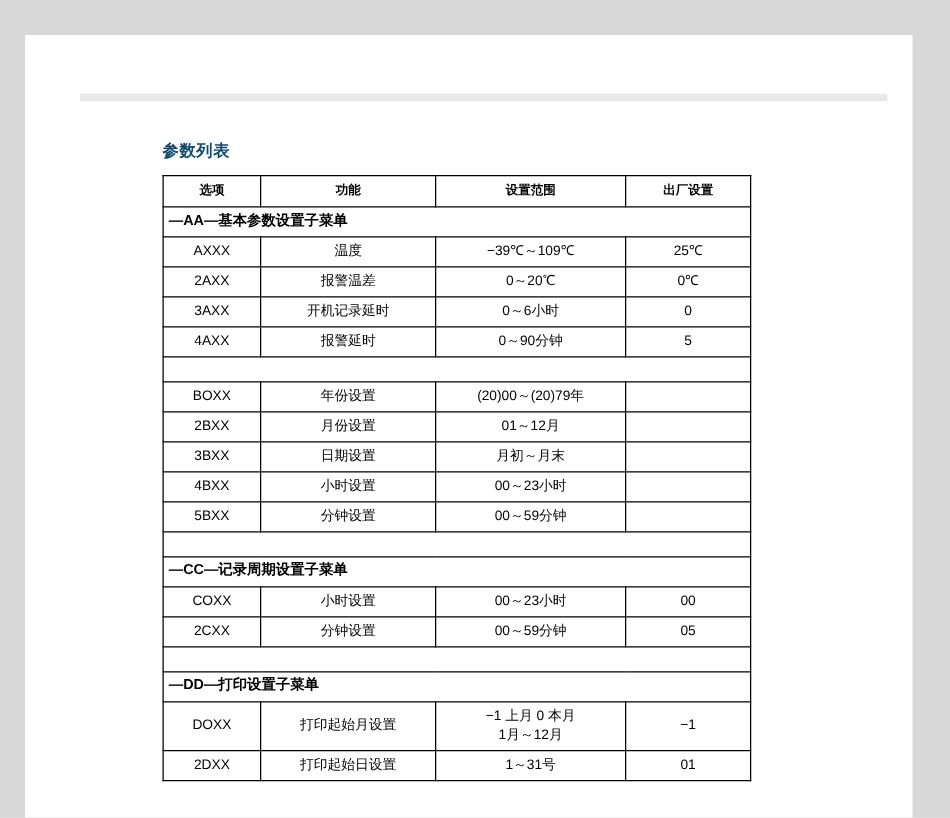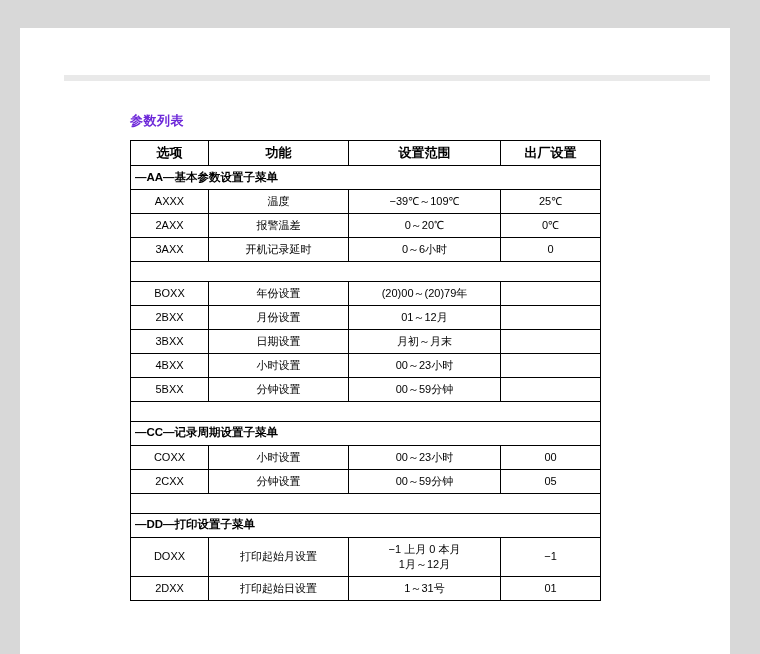--- a/index.html
+++ b/index.html
@@ -31,21 +31,21 @@
   }
   .content {
     position: absolute;
     left: 110px;
     top: 84px;
     width: 480px;
   }
   .section-title {
     font-size: 13px;
     font-weight: bold;
-    color: #6d28d9;
+    color: #0c4a6e;
     margin: 0 0 10px 0;
     letter-spacing: 0.5px;
   }
   table.params {
     border-collapse: collapse;
     width: 470px;
     table-layout: fixed;
     font-size: 11px;
     color: #000;
   }
@@ -57,21 +57,21 @@
   }
   .col-opt { width: 78px; }
   .col-fn  { width: 140px; }
   .col-rng { width: 152px; }
   .col-fac { width: 100px; }
 
   thead td {
     text-align: center;
     font-weight: bold;
     height: 20px;
-    font-size: 13px;
+    font-size: 10px;
   }
   td.opt {
     text-align: center;
     padding-left: 8px;
     height: 19px;
   }
   td.fn, td.rng, td.fac {
     text-align: center;
     height: 19px;
     margin-left: 20px;
@@ -128,20 +128,26 @@
             <td class="fn">报警温差</td>
             <td class="rng">0～20℃</td>
             <td class="fac">0℃</td>
           </tr>
           <tr>
             <td class="opt">3AXX</td>
             <td class="fn">开机记录延时</td>
             <td class="rng">0～6小时</td>
             <td class="fac">0</td>
           </tr>
+          <tr>
+            <td class="opt">4AXX</td>
+            <td class="fn">报警延时</td>
+            <td class="rng">0～90分钟</td>
+            <td class="fac">5</td>
+          </tr>
           <tr class="spacer">
             <td colspan="4">&nbsp;</td>
           </tr>
           <tr>
             <td class="opt">BOXX</td>
             <td class="fn">年份设置</td>
             <td class="rng">(20)00～(20)79年</td>
             <td class="fac"></td>
           </tr>
           <tr>

